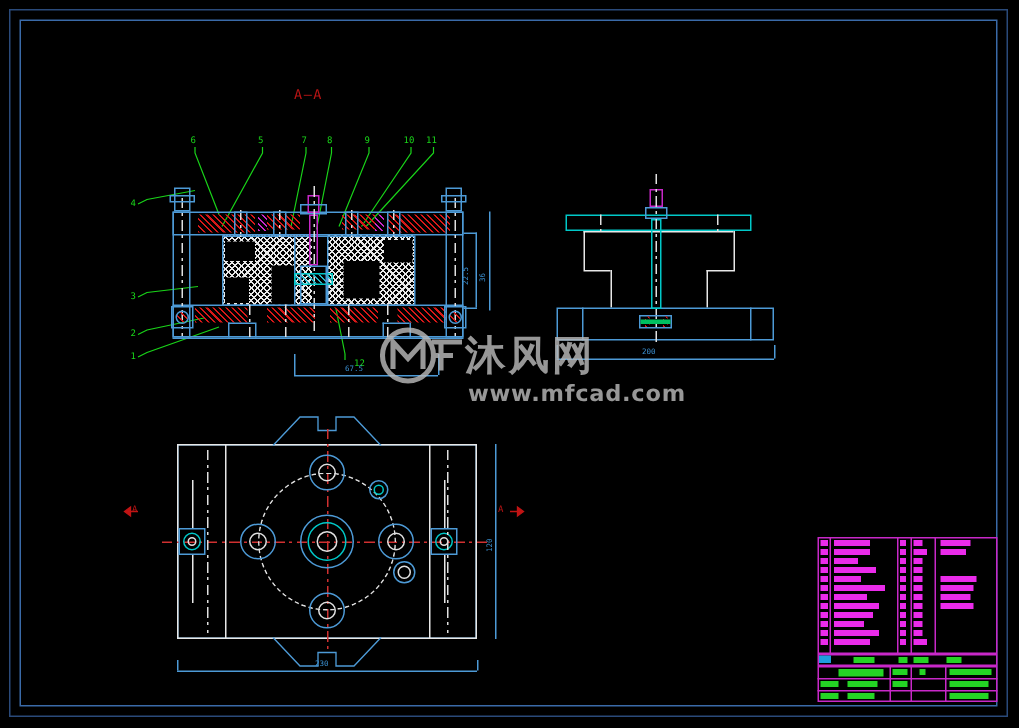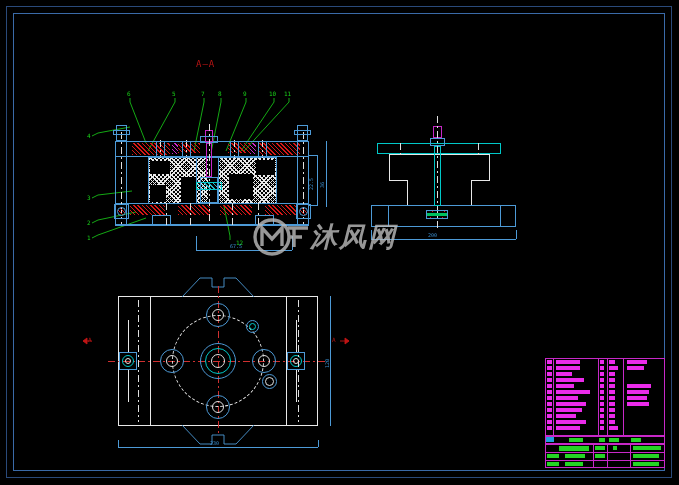--- a/index.html
+++ b/index.html
@@ -42,21 +42,21 @@
   .t6{font-size:6px;}
   .t9{font-size:9px;letter-spacing:1px;}
   
   .circ{position:absolute;border-radius:50%;box-sizing:border-box;}
   .circ.b{border:1px solid #4d9ad6;}
   .circ.w{border:1px solid #e0e0e0;}
   .circ.c{border:1px solid #00c8c8;}
   .circ.dashw{border:1px dashed #e0e0e0;}
   
   #wm{left:252px;top:213px;width:175px;height:58px;opacity:.82;}
-  .wm-txt{position:absolute;color:#b9b9b9;font-family:"DejaVu Sans","Liberation Sans",sans-serif;font-style:italic;}
+  .wm-txt{position:absolute;color:#b9b9b9;font-family:"DejaVu Sans","Liberation Sans",sans-serif;}
   
   .tb-cell{position:absolute;box-sizing:border-box;border:1px solid #c828c8;}
   .fill-mg{background:#ea2bea;}
   .fill-gr{background:#24d424;}
 </style>
 </head>
 <body>
 
 <div id="stage">
 
@@ -396,15 +396,16 @@
 
   <div class="abs" id="wm">
     <svg style="position:absolute;left:0;top:4px;width:62px;height:40px;">
       <g fill="none" stroke="#b9b9b9" stroke-width="3.4">
         <circle cx="20" cy="20" r="17"></circle>
       </g>
       <path d="M10,29 L10,11 L20,22 L30,11 L30,29" fill="none" stroke="#b9b9b9" stroke-width="3.4"></path>
       <path d="M36,11 L56,11 M36,20 L50,20 M42,11 L42,30" fill="none" stroke="#b9b9b9" stroke-width="3.4"></path>
     </svg>
     <div class="wm-txt" style="left:58px;top:6px;font-size:27px;font-weight:bold;letter-spacing:2px;">沐风网</div>
+    <div class="wm-txt" style="left:60px;top:40px;font-size:15px;font-weight:bold;letter-spacing:0.5px;">www.mfcad.com</div>
   </div>
 
 </div>
 
 </body></html>

